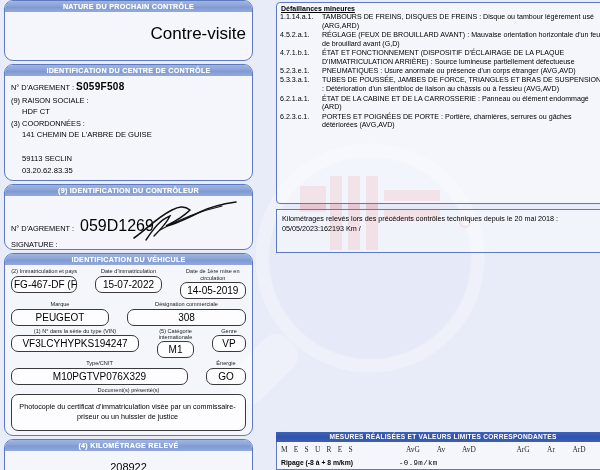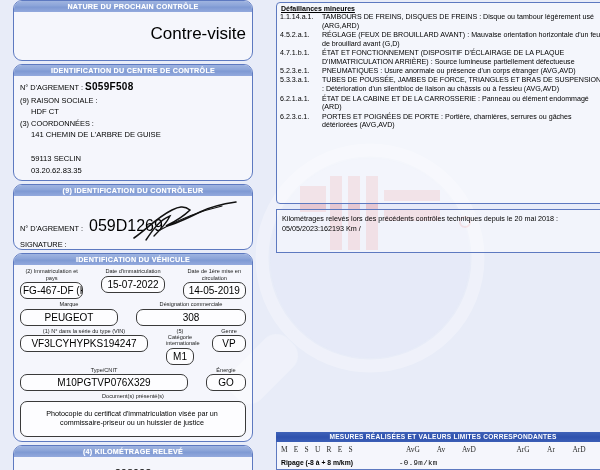--- a/index.html
+++ b/index.html
@@ -12,21 +12,21 @@
   }
   
   #watermark{position:absolute;left:0;top:0;width:600px;height:470px;pointer-events:none;z-index:0;}
   
   #page{position:absolute;left:0;top:0;width:600px;height:470px;z-index:2;}
   .col-left{position:absolute;left:0;top:0;width:258px;height:470px;}
   .col-right{position:absolute;left:272px;top:0;width:342px;height:470px;}
 
   
   .panel{
-    position:relative;margin:0 5px 3px 13px;
+    position:relative;margin:0 5px 3px 4px;
     border:1px solid #5d79c0;border-radius:9px;
     background:rgba(255,255,255,0.55);
     box-sizing:border-box;
   }
   .bar{
     height:11px;line-height:11px;
     border-radius:8px 8px 0 0;
     background:linear-gradient(to bottom,#9fb4e0 0%,#8aa3d8 45%,#7e99d3 55%,#93a9dd 100%);
     color:#ffffff;text-align:center;
     font-size:7.2px;font-weight:bold;letter-spacing:.25px;

